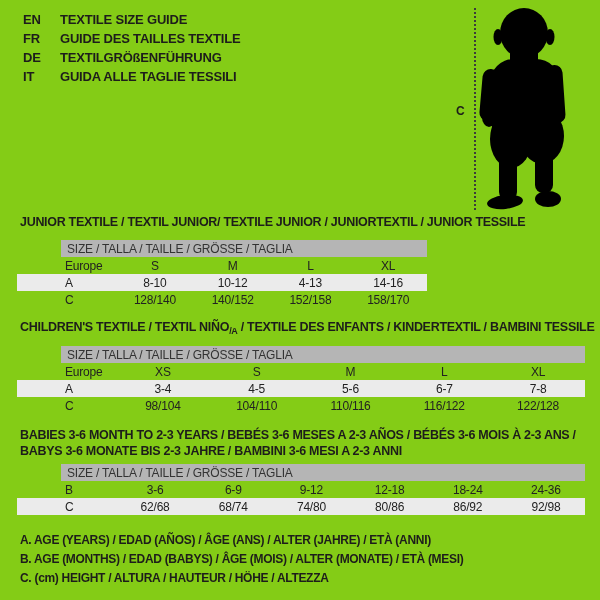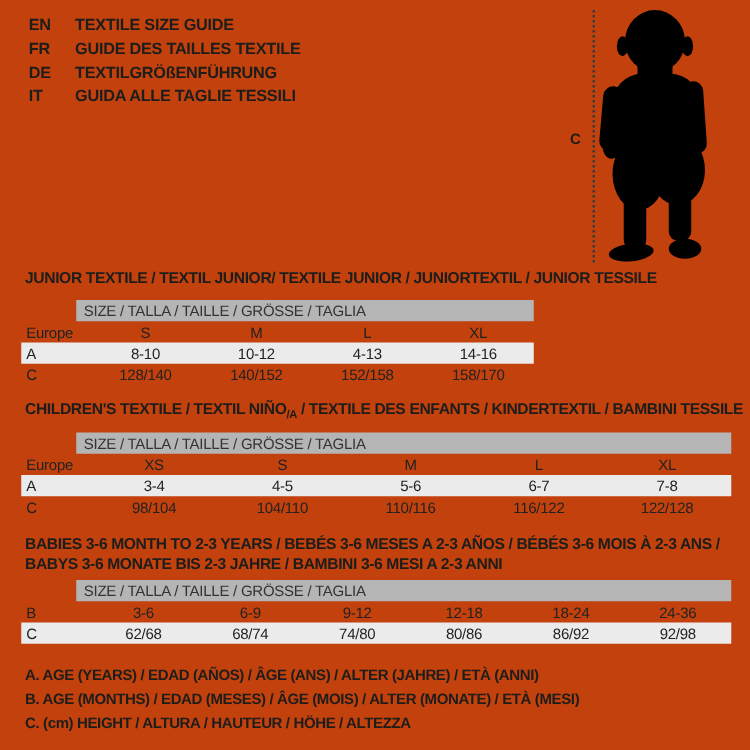--- a/index.html
+++ b/index.html
@@ -1,17 +1,17 @@
 <!DOCTYPE html>
 <html><head>
 <meta charset="utf-8">
 <style>
   html,body{margin:0;padding:0;background:#fff;}
   .canvas{
-    position:relative;width:600px;height:600px;background:#c2410c;overflow:hidden;
+    position:relative;width:600px;height:600px;background:#84cc16;overflow:hidden;
     font-family:"Liberation Sans",sans-serif;color:#1d1d1b;
     -webkit-font-smoothing:antialiased;
   }
   
   .langs{position:absolute;left:23px;top:10px;}
   .lang-row{display:flex;height:19px;align-items:center;}
   .lang-code{width:37px;font-weight:700;font-size:13px;letter-spacing:-0.2px;}
   .lang-label{font-weight:700;font-size:13px;letter-spacing:-0.2px;white-space:nowrap;}
   
   .dotted-line{position:absolute;left:474px;top:8px;height:202px;width:0;border-left:2px dotted #3c3c3c;}
@@ -22,21 +22,21 @@
   .sec-title .subscript{font-size:9px;vertical-align:-3px;}
   .sec-title-2line{line-height:16px;}
   
   .size-table{position:absolute;left:17px;}
   .t-narrow{width:410px;}
   .t-wide{width:568px;}
   .tbar{height:17px;background:#b5b5b5;color:#333333;font-size:12px;letter-spacing:-0.2px;
         display:flex;align-items:center;padding-left:6px;box-sizing:border-box;margin-left:44px;}
   .trow{display:flex;height:17px;align-items:center;font-size:12px;letter-spacing:-0.2px;color:#222;}
   .trow:nth-child(3){background:#ebebeb;}
-  .tlabel{width:55px;padding-left:4px;box-sizing:border-box;}
+  .tlabel{width:55px;padding-left:4px;box-sizing:border-box;margin-left:44px;}
   .tcell{flex:1;text-align:center;}
   
   .footnotes{position:absolute;left:20px;top:533px;}
   .footnote-line{height:19px;font-weight:700;font-size:12px;letter-spacing:-0.3px;white-space:nowrap;}
 </style>
 </head>
 <body>
 
 <div class="canvas">
 
@@ -158,17 +158,17 @@
       <span class="tcell">68/74</span>
       <span class="tcell">74/80</span>
       <span class="tcell">80/86</span>
       <span class="tcell">86/92</span>
       <span class="tcell">92/98</span>
     </div>
   </div>
 
   <div class="footnotes">
     <div class="footnote-line">A. AGE (YEARS) / EDAD (AÑOS) / ÂGE (ANS) / ALTER (JAHRE) / ETÀ (ANNI)</div>
-    <div class="footnote-line">B. AGE (MONTHS) / EDAD (MESES) / ÂGE (MOIS) / ALTER (MONATE) / ETÀ (MESI)</div>
+    <div class="footnote-line">B. AGE (MONTHS) / EDAD (BABYS) / ÂGE (MOIS) / ALTER (MONATE) / ETÀ (MESI)</div>
     <div class="footnote-line">C. (cm) HEIGHT / ALTURA / HAUTEUR / HÖHE / ALTEZZA</div>
   </div>
 
 </div>
 
 </body></html>

